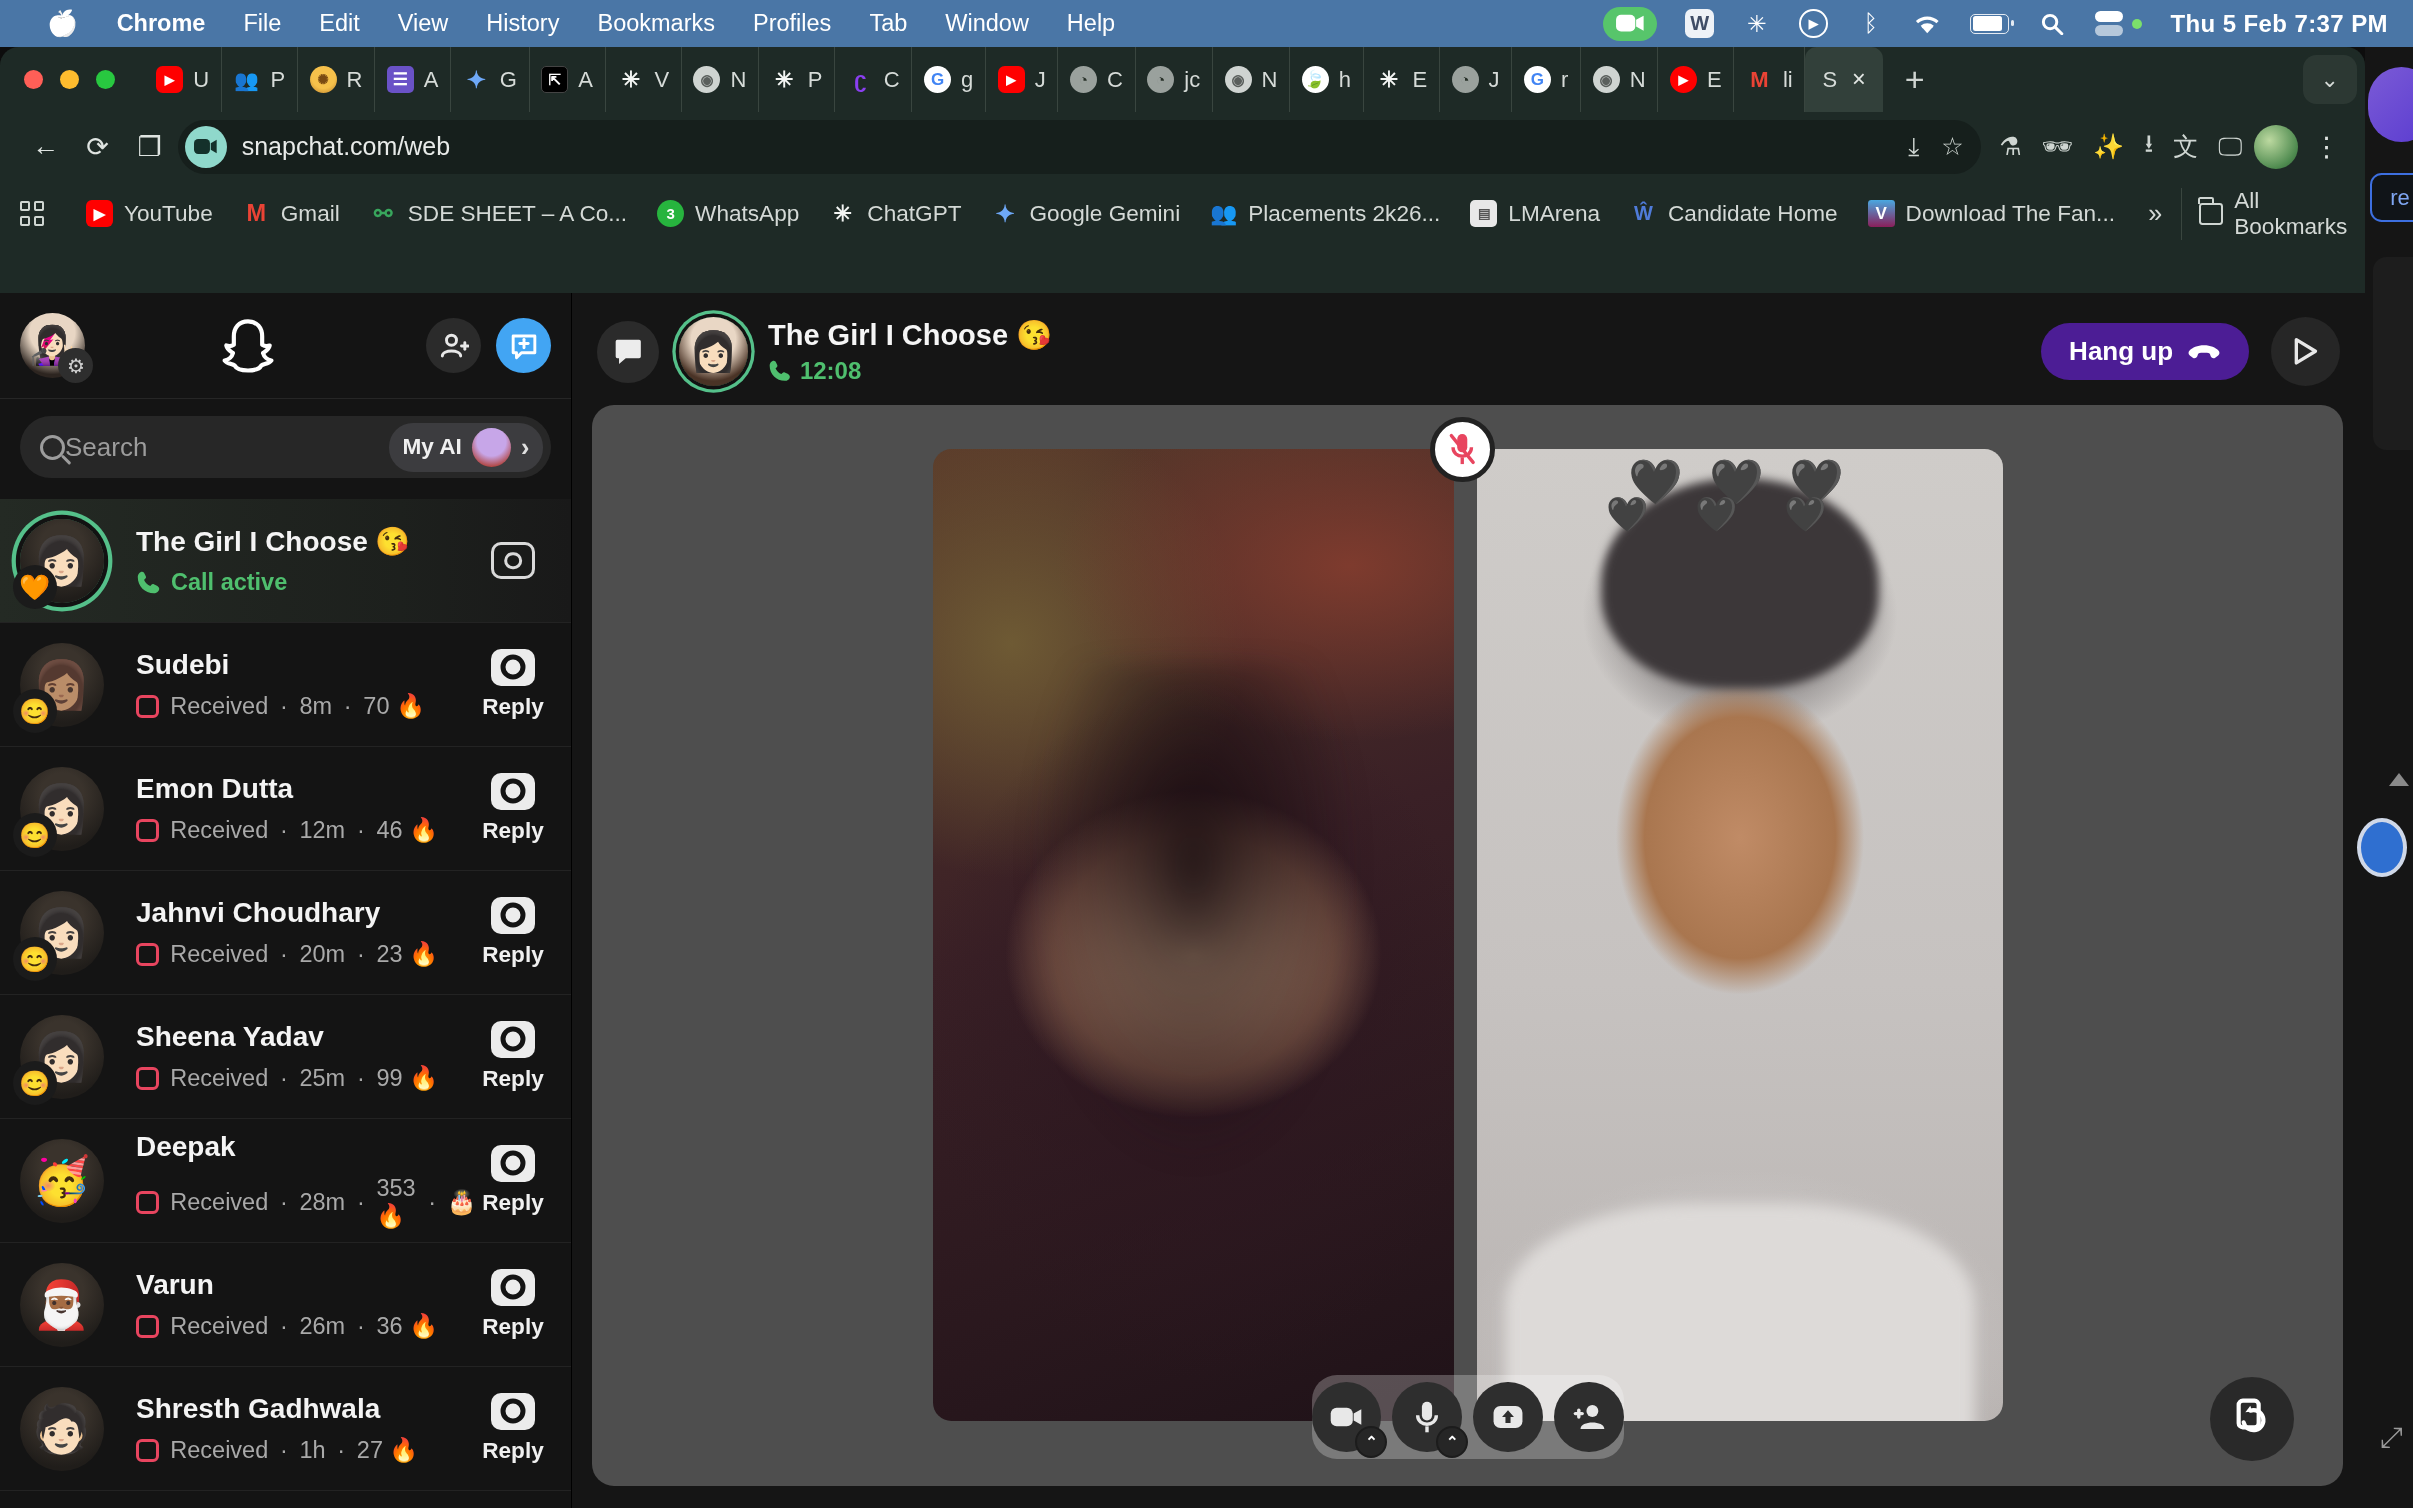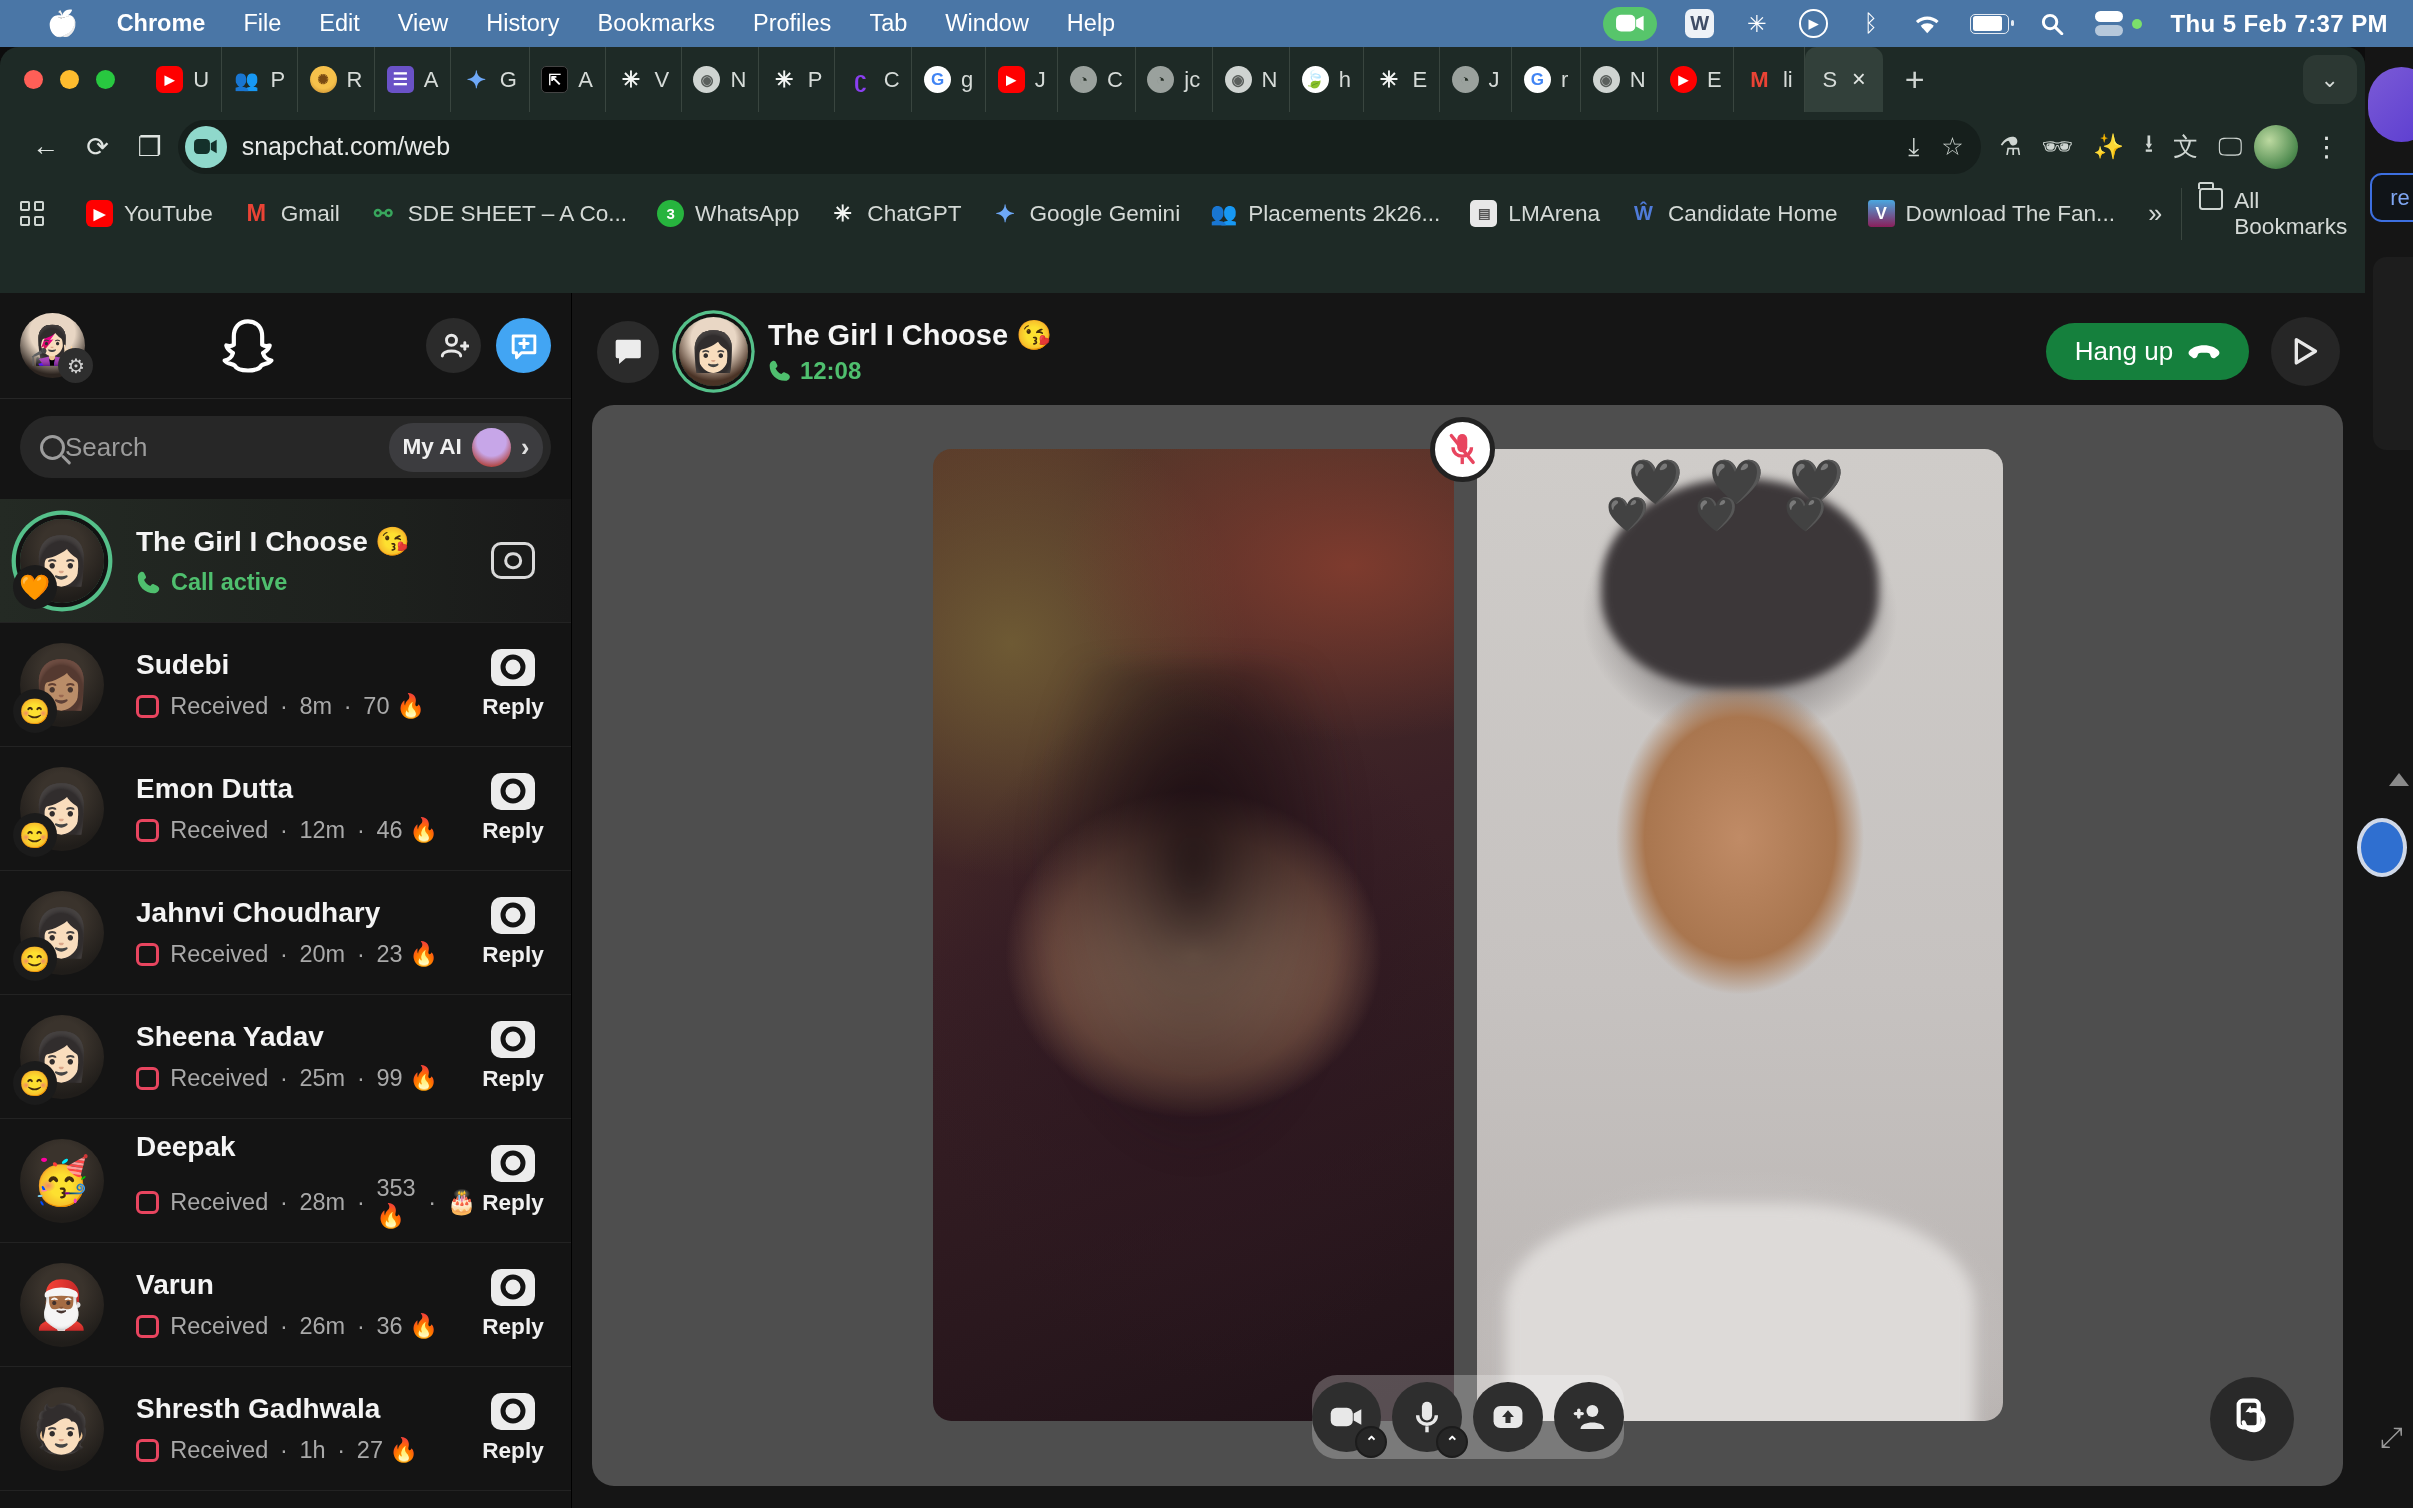--- a/index.html
+++ b/index.html
@@ -103,21 +103,21 @@
   .bi-chatgpt{background:transparent;color:#f2f4f2;font-size:22px;}
   .bi-gemini{background:transparent;color:#6ea8f7;font-size:23.5px;}
   .bi-people{background:transparent;color:#5b8def;font-size:22px;}
   .bi-lmarena{background:#e8e8e8;color:#555;border-radius:5px;font-size:13.4px;letter-spacing:-0.8px;}
   .bi-candidate{background:transparent;color:#4f7bd9;font-size:20px;}
   .bi-fan{background:linear-gradient(180deg,#4aa8e0,#8a1f5a);color:#fff;border-radius:3.4px;font-size:17px;}
   .bm-overflow { margin-left:auto; font-size:25px; padding:0 11.7px; }
   .bm-folder { width:28.5px; height:22px; border:2.5px solid #cfd6d2; border-radius:3.4px; position:relative; }
   .bm-folder::before { content:""; position:absolute; left:-2.5px; top:-7.5px; width:11.7px; height:5px;
     border:2.5px solid #cfd6d2; border-bottom:none; border-radius:2.5px 2.5px 0 0; }
-  .bm-all { display:flex; gap:11.7px; padding-left:17px; border-left:1.7px solid #3a463f; }
+  .bm-all { display:flex; align-items:center; gap:11.7px; padding-left:17px; border-left:1.7px solid #3a463f; }
 
   
   #app { position:absolute; left:0; top:246px; width:2365px; bottom:0; background:#141414;
     display:flex; }
 
   
   #sidebar { width:572px; flex:0 0 auto; border-right:0.8px solid #000; position:relative;
     background:#141414; overflow:hidden; }
   #sb-header { height:106px; display:flex; align-items:center; padding:0 20px;
     border-bottom:0.8px solid #262626; }
@@ -182,22 +182,22 @@
   .hdr-bubble svg { width:28.5px; height:27px; }
   .hdr-avatar { width:69px; height:69px; border-radius:50%; flex:0 0 auto;
     background:radial-gradient(circle at 50% 32%, #e9d7c5 38%, #4a3326 72%);
     box-shadow:0 0 0 3.4px #121212, 0 0 0 6.7px #55c08a; display:flex; align-items:center;
     justify-content:center; font-size:39px; }
   .hdr-text { display:flex; flex-direction:column; gap:5px; min-width:0; }
   #call-title { color:#f5f5f5; font-size:29px; font-weight:bold; white-space:nowrap; }
   #call-timer { color:#4fbf6e; font-size:24px; font-weight:600; display:flex; align-items:center; gap:8.4px; }
   #call-timer svg { width:23.5px; height:23.5px; }
   .hdr-right { margin-left:auto; display:flex; align-items:center; gap:22px; }
-  #hangup-btn { height:57px; padding:0 28.5px; background:#15803d; border-radius:28.5px; color:#fff;
-    font-size:26px; font-weight:normal; display:flex; align-items:center; gap:13.4px; border:none;justify-content:space-between; }
+  #hangup-btn { height:57px; padding:0 28.5px; background:#4c1d95; border-radius:28.5px; color:#fff;
+    font-size:26px; font-weight:bold; display:flex; align-items:center; gap:13.4px; border:none;justify-content:space-between; }
   #hangup-btn svg { width:34px; height:18.4px; }
   .play-btn { width:69px; height:69px; border-radius:50%; background:#262626; display:flex;
     align-items:center; justify-content:center; }
   .play-btn svg { width:25px; height:28.5px; }
 
   #stage { position:absolute; left:20px; right:22px; top:112px; bottom:23.5px;
     background:#4e4e4e; border-radius:22px; }
   .feed { position:absolute; top:44px; height:972px; border-radius:18.4px; overflow:hidden; }
   #feed-left { left:341px; width:521px;
     background:

